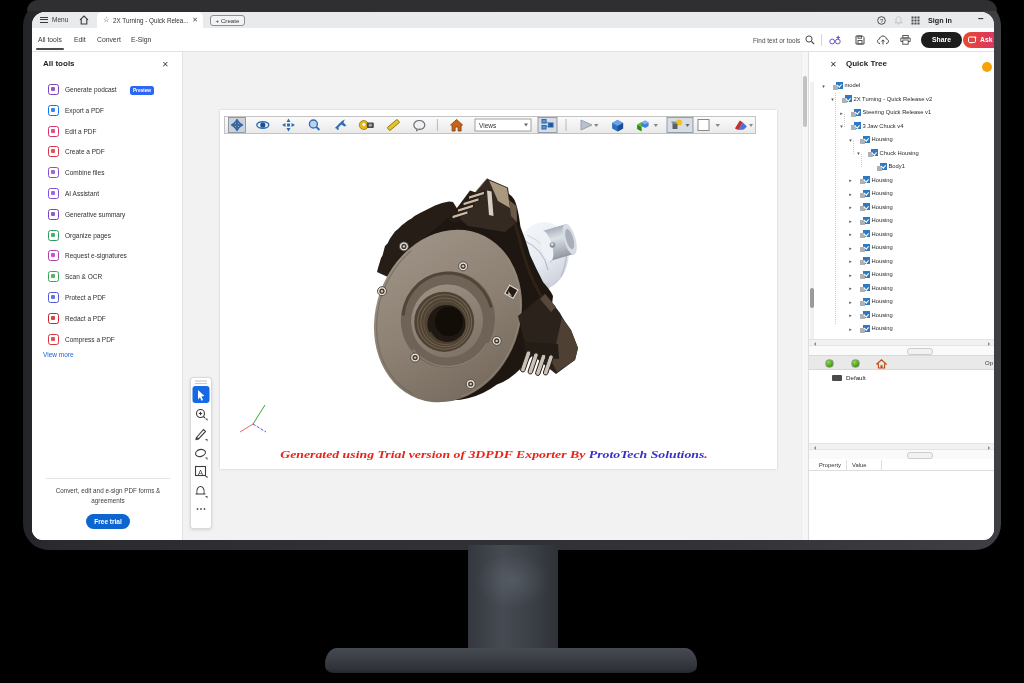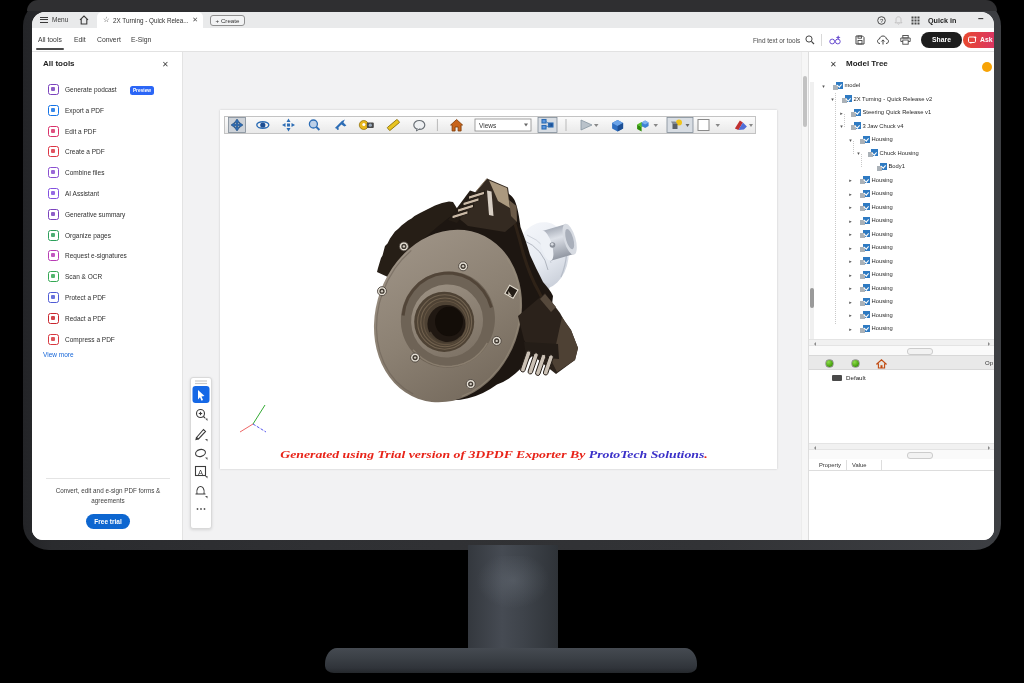--- a/index.html
+++ b/index.html
@@ -127,21 +127,21 @@
             <rect x="3.5" y="0.5" width="2" height="2"></rect>
             <rect x="6.5" y="0.5" width="2" height="2"></rect>
             <rect x="0.5" y="3.5" width="2" height="2"></rect>
             <rect x="3.5" y="3.5" width="2" height="2"></rect>
             <rect x="6.5" y="3.5" width="2" height="2"></rect>
             <rect x="0.5" y="6.5" width="2" height="2"></rect>
             <rect x="3.5" y="6.5" width="2" height="2"></rect>
             <rect x="6.5" y="6.5" width="2" height="2"></rect>
           </g>
         </svg>
-      <span id="signin">Quick in</span>
+      <span id="signin">Sign in</span>
       <span id="minim">–</span>
     </div>
     <div id="toolbar">
       <span class="t active" style="left:6px">All tools</span>
       <span class="t" style="left:42px">Edit</span>
       <span class="t" style="left:65px">Convert</span>
       <span class="t" style="left:99px">E-Sign</span>
       <span id="findtxt">Find text or tools</span>
       <svg class="ic" style="left:773px;top:7px" width="10" height="10" viewBox="0 0 10 10">
           <circle cx="4" cy="4" r="3.1" fill="none" stroke="#474747" stroke-width="1"></circle>
@@ -478,21 +478,21 @@
                 <path d="M14 98 l2.5 0 l0 2.5 z"></path>
                 <path d="M14 118 l2.5 0 l0 2.5 z"></path>
             </g>
           </svg>
         </div>
         <div id="docsb"></div>
       </div>
       <div id="rpanel">
         <div id="rph">
             <span id="rphx">✕</span>
-            <span id="rpht">Model Tree</span>
+            <span id="rpht">Quick Tree</span>
             <span id="rpdot"></span>
           </div>
         <div class="trow" style="left:13px;top:28px">
             <span class="cr">▾</span>
             <span class="cb" style="left:11px"></span>
             <span class="lb" style="left:22.5px">model</span>
           </div>
         <div class="trow" style="left:22px;top:41.5px">
             <span class="cr">▾</span>
             <span class="cb" style="left:11px"></span>

